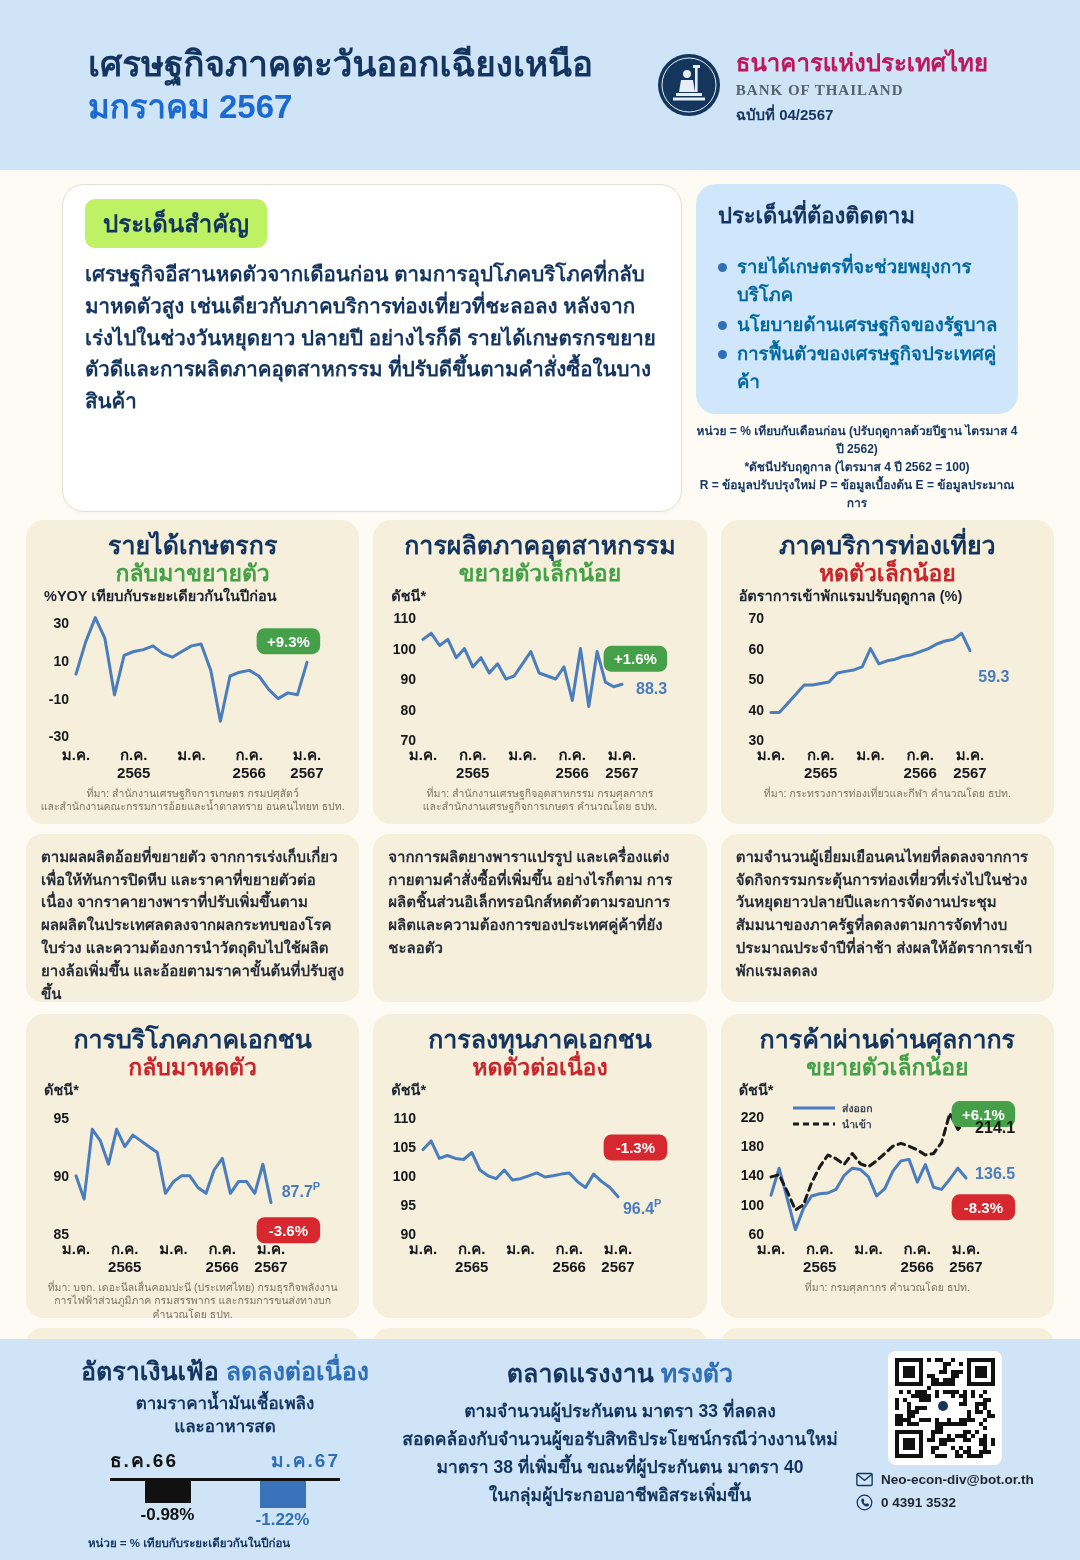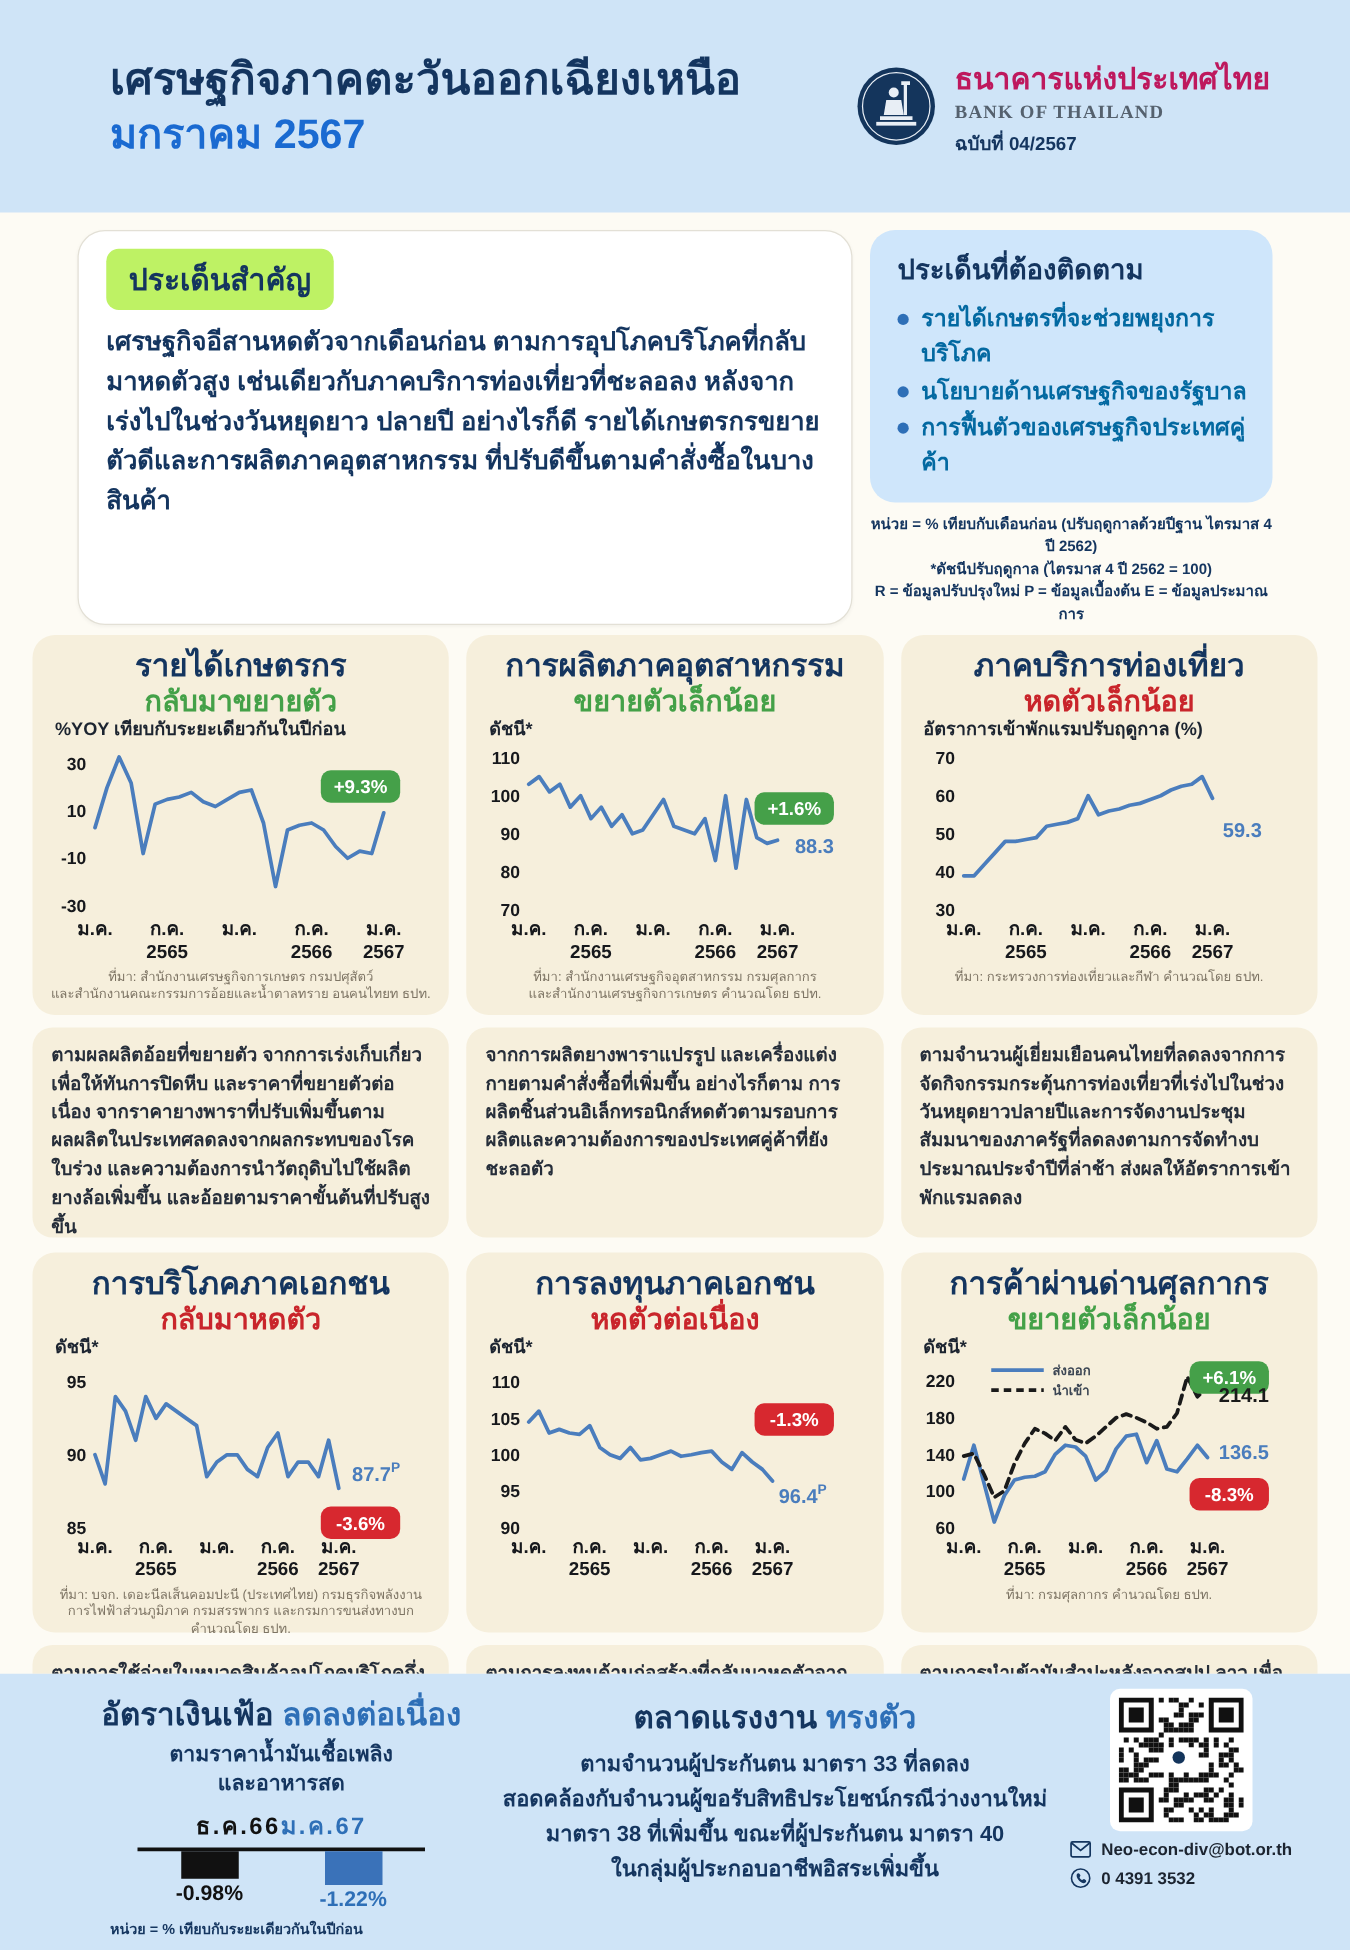--- a/index.html
+++ b/index.html
@@ -1,37 +1,37 @@
 <!DOCTYPE html>
 <html lang="th"><head>
 <meta charset="utf-8">
 <style>
   * { margin:0; padding:0; box-sizing:border-box; }
   body { font-family:"Liberation Sans","DejaVu Sans",sans-serif; background:#e8e8e8; }
   .page { width:1080px; height:1560px; background:#fdfbf4; display:flex; flex-direction:column; overflow:hidden; position:relative; }
 
   
-  .header { height:170px; background:#cfe4f7; display:flex; align-items:center; justify-content:space-between; padding:0 64px 0 88px; flex:0 0 auto; }
+  .header { height:170px; background:#cfe4f7; display:flex; align-items:center; justify-content:space-between; padding:0 92px 0 88px; flex:0 0 auto; }
   .h-title { font-size:35px; font-weight:bold; color:#14355f; line-height:1.3; }
   .h-sub { font-size:33px; font-weight:bold; color:#1a6ad1; line-height:1.3; }
   .h-brand { display:flex; align-items:center; gap:16px; }
   .bot-logo { width:62px; height:62px; border-radius:50%; background:#14355c; flex:0 0 auto; display:flex; align-items:center; justify-content:center; }
   .brand-th { font-size:24px; font-weight:bold; color:#be185d; }
   .brand-en { font-family:"Liberation Serif","DejaVu Serif",serif; font-size:15px; letter-spacing:1px; color:#55616e; font-weight:bold; }
   .brand-issue { font-size:15px; font-weight:bold; color:#14355f; margin-top:4px; }
 
   
   .main { flex:1 1 auto; padding-top:14px; overflow:hidden; }
   .key-row { display:flex; gap:14px; padding:0 62px; margin-bottom:8px; }
   .key-card { flex:1 1 auto; background:#ffffff; border:1px solid #e3e0d6; border-radius:22px; padding:14px 22px 16px 22px; box-shadow:0 1px 3px rgba(0,0,0,0.04); }
   .key-label { display:inline-block; background:#bef264; border-radius:10px; padding:5px 18px; font-size:24px; font-weight:bold; color:#14355f; margin-bottom:10px; }
   .key-text { font-size:20.5px; font-weight:bold; color:#14355f; line-height:1.55; }
   .watch-col { flex:0 0 322px; display:flex; flex-direction:column; }
   .watch-card { background:#cfe6fb; border-radius:20px; padding:14px 20px 16px 22px; }
-  .watch-title { font-size:22px; font-weight:bold; color:#14355f; margin-bottom:8px; }
+  .watch-title { font-size:22px; font-weight:bold; color:#14355f; margin-bottom:20px; }
   .watch-list { list-style:none; }
   .watch-list li { display:flex; gap:10px; font-size:18.5px; font-weight:bold; color:#0369a1; line-height:1.5; margin-bottom:2px; }
   .dot { width:9px; height:9px; border-radius:50%; background:#2e6fb7; flex:0 0 auto; margin-top:10px; }
   .notes { margin-top:8px; font-size:12px; font-weight:bold; color:#14355f; text-align:center; line-height:1.5; white-space:pre-line; }
 
   
   .grid { display:grid; grid-template-columns:repeat(3,1fr); column-gap:14px; row-gap:12px; padding:0 26px; }
   .cell { display:flex; flex-direction:column; gap:10px; }
   .chart-card { background:#f6efdc; border-radius:18px; padding:10px 12px 4px 12px; height:304px; }
   .c-title { text-align:center; font-size:25px; font-weight:bold; color:#14355f; line-height:1.2; }
@@ -48,21 +48,21 @@
   svg text.badge-t { font-size:15px; font-weight:bold; fill:#ffffff; }
   svg text.lg { font-size:10.5px; font-weight:600; fill:#3c4654; }
 
   
   .footer { flex:0 0 185px; background:#cfe4f7; display:flex; padding:12px 40px 8px 60px; gap:10px; }
   .f-col-infl { flex:0 0 330px; text-align:center; }
   .f-title { font-size:25px; font-weight:bold; color:#14355f; }
   .f-title .status { color:#2e6fb7; }
   .f-subtitle { font-size:17px; font-weight:bold; color:#14355f; line-height:1.35; white-space:pre-line; margin-top:2px; }
   .infl-chart { width:230px; margin:6px auto 0 auto; }
-  .infl-labels { display:flex; justify-content:center; margin-bottom:3px; }
+  .infl-labels { display:flex; justify-content:space-between; margin-bottom:3px; }
   .infl-lab { font-size:19px; font-weight:bold; letter-spacing:2px; }
   .infl-lab.c0 { color:#111111; } .infl-lab.c1 { color:#2e6fb7; }
   .infl-plot { border-top:3px solid #111; display:flex; justify-content:space-around; }
   .infl-cell { display:flex; flex-direction:column; align-items:center; }
   .infl-bar { width:46px; }
   .infl-val { font-size:17px; font-weight:bold; margin-top:2px; }
   .infl-val.c0 { color:#111111; } .infl-val.c1 { color:#2e6fb7; }
   .f-note { font-size:11.5px; font-weight:bold; color:#14355f; margin-top:4px; text-align:left; padding-left:28px; }
   .f-col-labor { flex:1 1 auto; text-align:center; padding-top:2px; }
   .labor-text { font-size:17.5px; font-weight:bold; color:#14355f; line-height:1.6; white-space:pre-line; margin-top:4px; }

